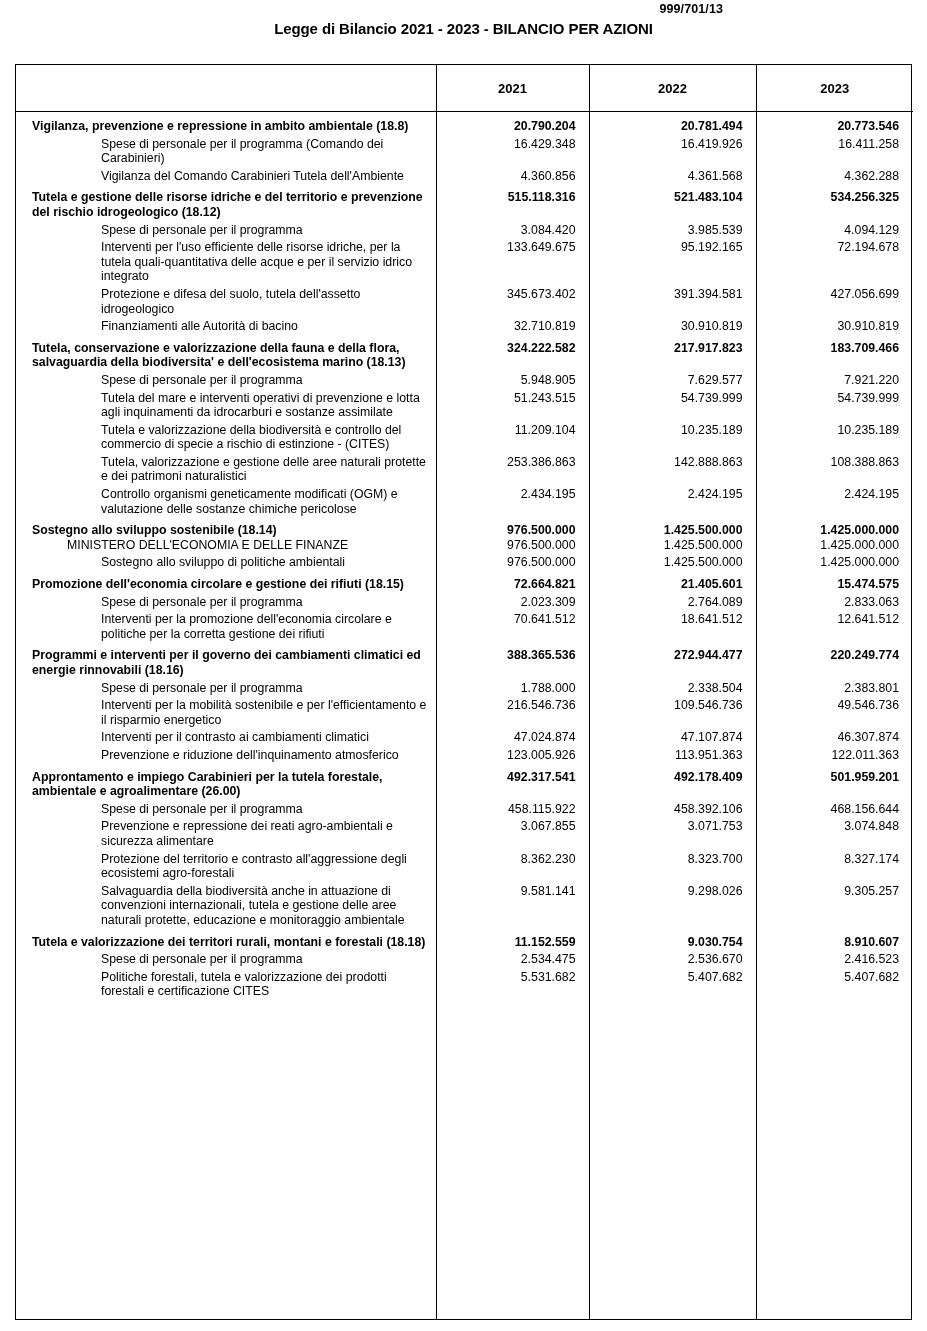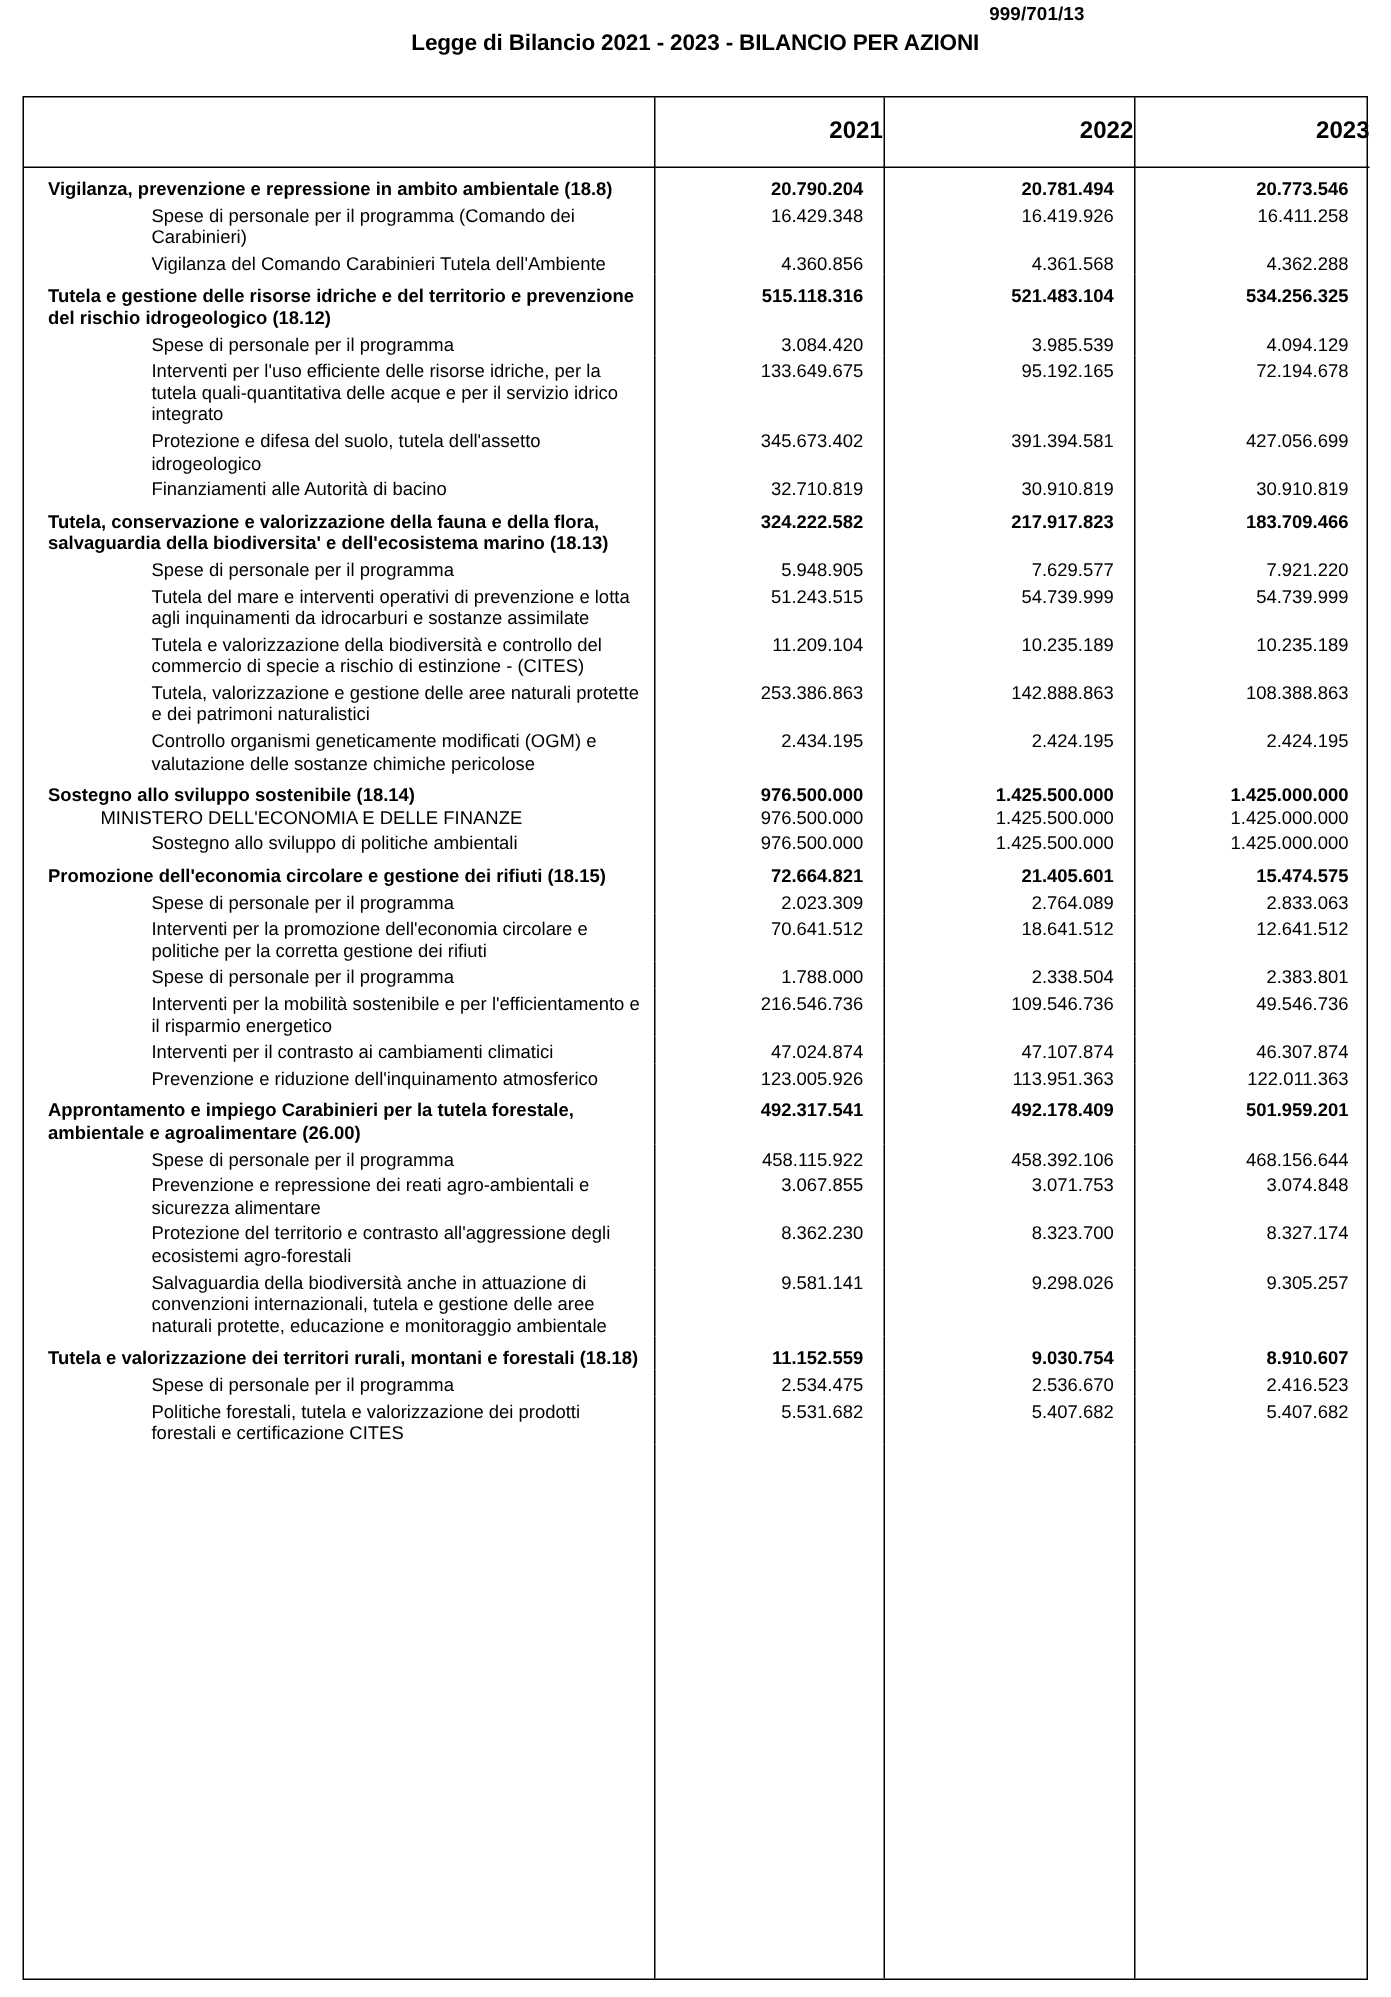--- a/index.html
+++ b/index.html
@@ -55,23 +55,23 @@
     width: 100%;
     table-layout: fixed;
   }
   col.c-desc  { width: 420px; }
   col.c-y1    { width: 153px; }
   col.c-y2    { width: 167px; }
   col.c-y3    { width: 157px; }
 
   thead th {
     height: 46px;
-    font-size: 16px;
+    font-size: 13px;
     font-weight: bold;
-    text-align: right;
+    text-align: center;
     vertical-align: middle;
     border-bottom: 1.8px solid #000;
     padding: 0;
   }
   thead th.desc-head { border-right: 1.6px solid #000; }
   thead th.yr { border-right: 1.6px solid #000; }
   thead th.yr.last { border-right: none; }
 
   tbody td {
     padding: 0;
@@ -289,20 +289,28 @@
             <td class="num last">2.833.063</td>
           </tr>
           <tr class="row-sub">
             <td class="desc">
               <span class="desc-text">Interventi per la promozione dell'economia circolare e politiche per la corretta gestione dei rifiuti</span>
             </td>
             <td class="num">70.641.512</td>
             <td class="num">18.641.512</td>
             <td class="num last">12.641.512</td>
           </tr>
+          <tr class="row-head">
+            <td class="desc">
+              <span class="desc-text">Programmi e interventi per il governo dei cambiamenti climatici ed energie rinnovabili (18.16)</span>
+            </td>
+            <td class="num">388.365.536</td>
+            <td class="num">272.944.477</td>
+            <td class="num last">220.249.774</td>
+          </tr>
           <tr class="row-sub">
             <td class="desc">
               <span class="desc-text">Spese di personale per il programma</span>
             </td>
             <td class="num">1.788.000</td>
             <td class="num">2.338.504</td>
             <td class="num last">2.383.801</td>
           </tr>
           <tr class="row-sub">
             <td class="desc">

